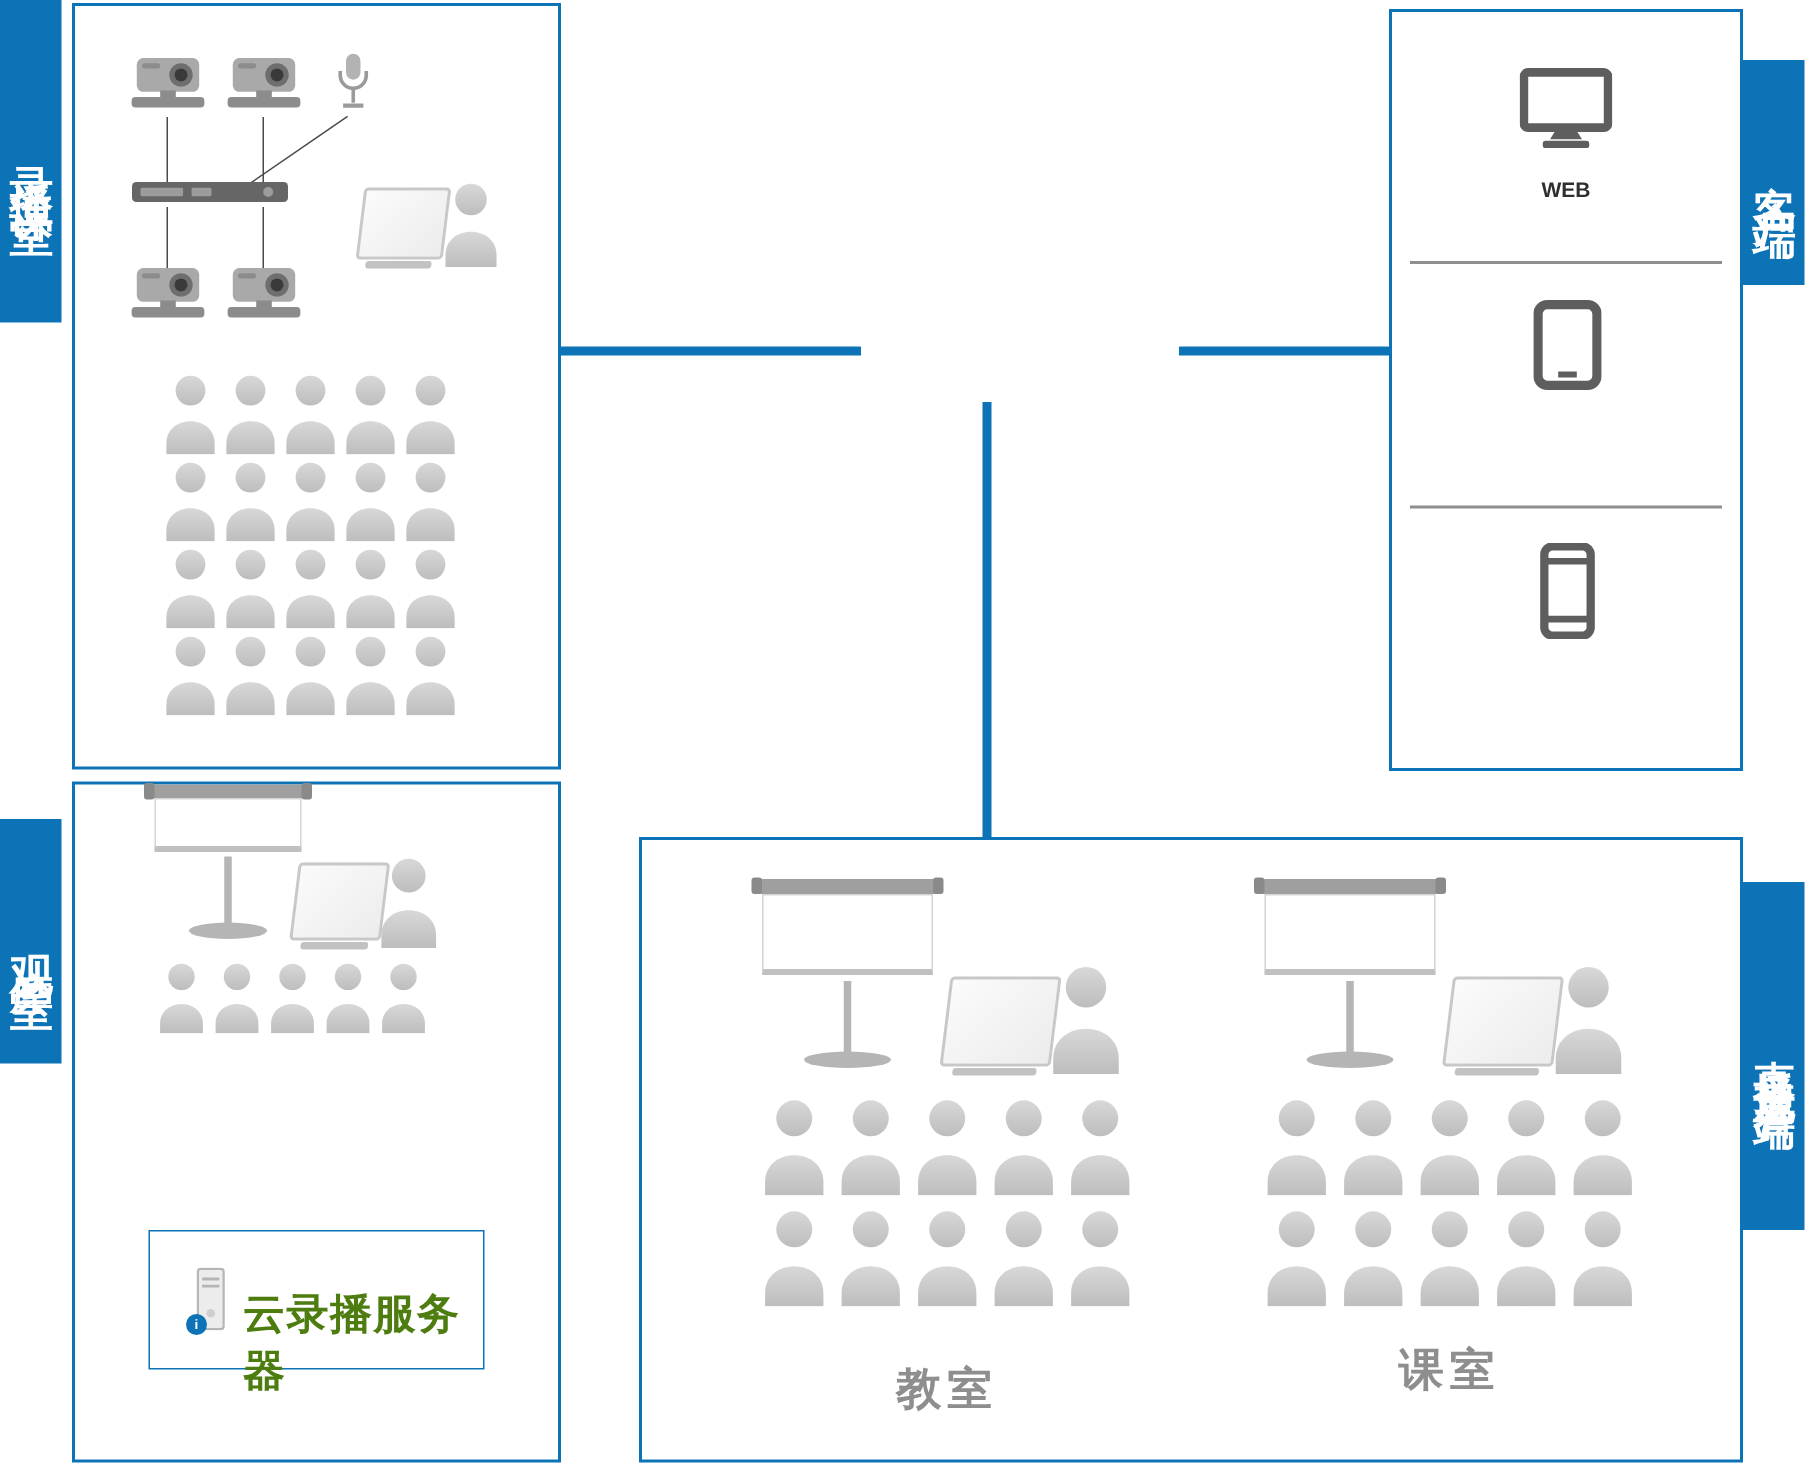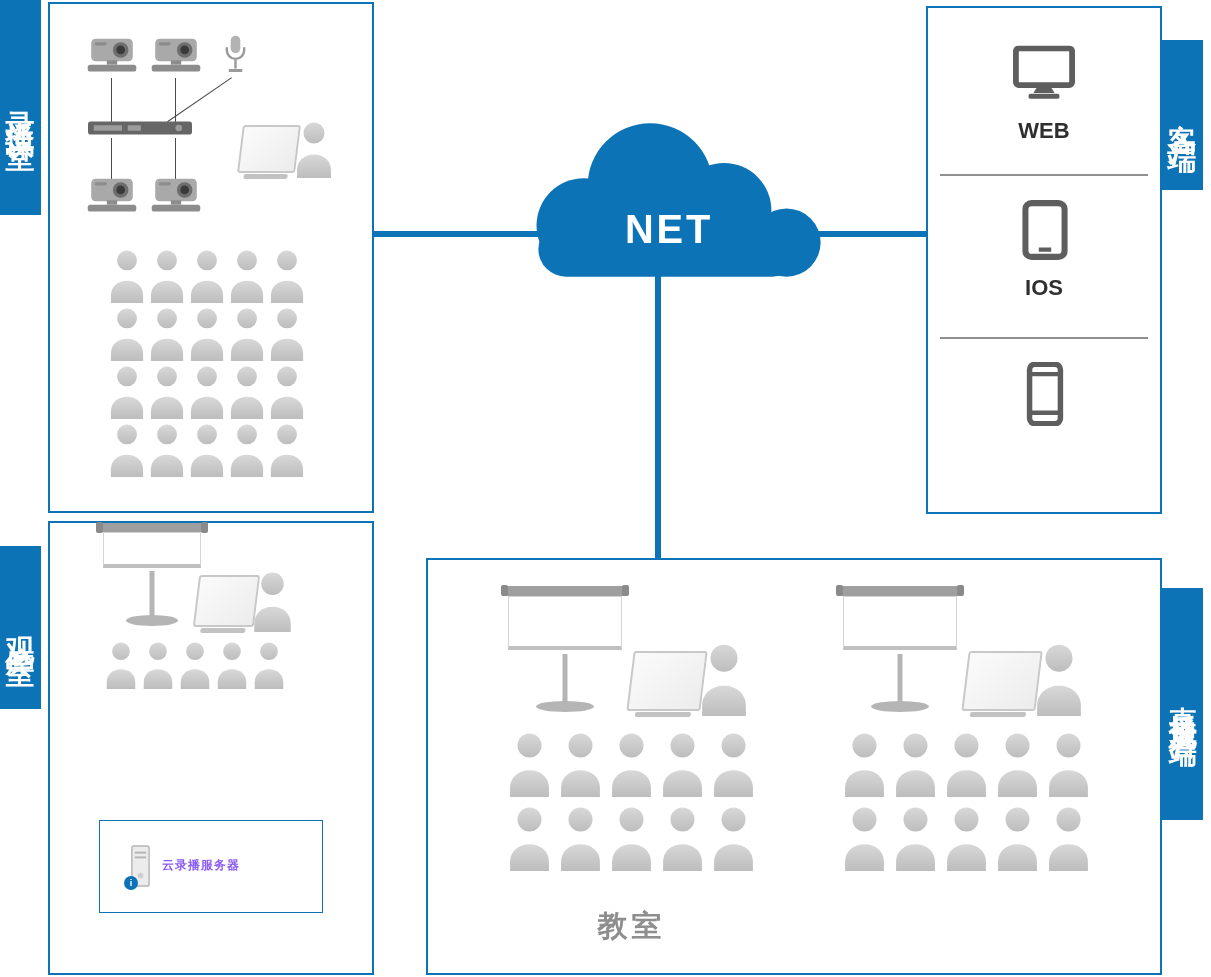--- a/index.html
+++ b/index.html
@@ -46,30 +46,30 @@
   .p-bar::before, .p-bar::after { content:""; position:absolute; top:-1px; width:7px; height:11px;
                                   background:#8a8a8a; border-radius:2px; }
   .p-bar::before { left:-2px; } .p-bar::after { right:-2px; }
   .p-canvas { position:absolute; left:5px; right:5px; top:9px; background:#fff;
               border:1px solid #d4d4d4; border-bottom:4px solid #c0c0c0; }
   .p-pole { position:absolute; left:50%; transform:translateX(-50%); width:5px; background:#b5b5b5; }
   .p-base { position:absolute; left:50%; transform:translateX(-50%); bottom:0; height:11px;
             background:#b5b5b5; border-radius:50%; }
 
   
-  .dev-label { position:absolute; text-align:center; font-weight:bold; color:#2f2f2f; font-size:22px; }
+  .dev-label { position:absolute; text-align:center; font-weight:bold; color:#2f2f2f; font-size:14px; }
   .divider { position:absolute; height:2px; background:#8f8f8f; }
 
   
   .room-label { position:absolute; text-align:center; font-weight:bold; color:#8e8e8e; font-size:30px;
                 letter-spacing:4px; }
 
   
   .server-box { position:absolute; border:1px solid var(--accent); background:#fff; }
-  .server-label { position:absolute; font-weight:bold; color:#8b5cf6; font-size:12px; letter-spacing:1px; }
+  .server-label { position:absolute; font-weight:bold; color:#4d7c0f; font-size:28px; letter-spacing:1px; }
   .badge { position:absolute; width:14px; height:14px; border-radius:50%; background:var(--accent);
            color:#fff; font-size:9px; font-weight:bold; display:flex; align-items:center; justify-content:center; }
 </style>
 </head>
 <body>
 
 <svg width="0" height="0" style="position:absolute" aria-hidden="true">
   <defs>
     <linearGradient id="gradPerson" x1="0" y1="0" x2="0" y2="1">
       <stop offset="0" stop-color="#d8d8d8"></stop>
@@ -276,48 +276,35 @@
     </div>
 
   <div class="server-box" style="left:99px;top:820px;width:224px;height:93px;">
     <svg class="icon" viewBox="0 0 22 44" style="position:absolute;left:30px;top:22px;width:21px;height:46px;">
         <use href="#sym-server"></use>
       </svg>
     <div class="badge" style="left:24px;top:55px;">i</div>
     <div class="server-label" style="left:62px;top:36px;">云录播服务器</div>
   </div>
 
-  <div class="cloud" style="left:510px;top:103px;width:322px;height:192px;">
-    <svg viewBox="0 0 340 200" width="322" height="192">
-      <g fill="var(--accent)">
-        <circle cx="78" cy="128" r="50"></circle>
-        <circle cx="148" cy="86" r="66"></circle>
-        <circle cx="226" cy="112" r="50"></circle>
-        <circle cx="292" cy="146" r="36"></circle>
-        <rect x="30" y="124" width="276" height="58" rx="29"></rect>
-      </g>
-      <text x="168" y="146" text-anchor="middle" font-size="42" letter-spacing="3" fill="#ffffff">NET</text>
-    </svg>
-  </div>
 
   <div class="sect-box" style="left:926px;top:6px;width:236px;height:508px;"></div>
   <div class="vtab" style="left:1162px;top:40px;height:150px;">
       <span>客户端</span>
     </div>
 
   <svg class="icon" viewBox="0 0 64 58" style="position:absolute;left:1013px;top:45px;width:62px;height:57px;">
       <use href="#sym-monitor"></use>
     </svg>
   <div class="dev-label" style="left:926px;top:118px;width:236px;">WEB</div>
   <div class="divider" style="left:940px;top:174px;width:208px;"></div>
 
   <svg class="icon" viewBox="0 0 44 58" style="position:absolute;left:1022px;top:200px;width:46px;height:60px;">
       <use href="#sym-tablet"></use>
     </svg>
-  <div class="dev-label" style="left:926px;top:275px;width:236px;">IOS</div>
   <div class="divider" style="left:940px;top:337px;width:208px;"></div>
 
   <svg class="icon" viewBox="0 0 34 58" style="position:absolute;left:1026px;top:362px;width:38px;height:64px;">
       <use href="#sym-phone"></use>
     </svg>
 
   <div class="sect-box" style="left:426px;top:558px;width:736px;height:417px;"></div>
   <div class="vtab" style="left:1162px;top:588px;height:232px;letter-spacing:8px;font-size:28px;">
       <span>直播观看端</span>
     </div>
@@ -413,14 +400,15 @@
           <use href="#sym-person"></use>
         </svg>
         <svg class="person" viewBox="0 0 40 56">
           <use href="#sym-person"></use>
         </svg>
         <svg class="person" viewBox="0 0 40 56">
           <use href="#sym-person"></use>
         </svg>
       </div>
     </div>
+  <div class="room-label" style="left:841px;top:893px;width:251px;">课室</div>
 
 </div>
 
 </body></html>

